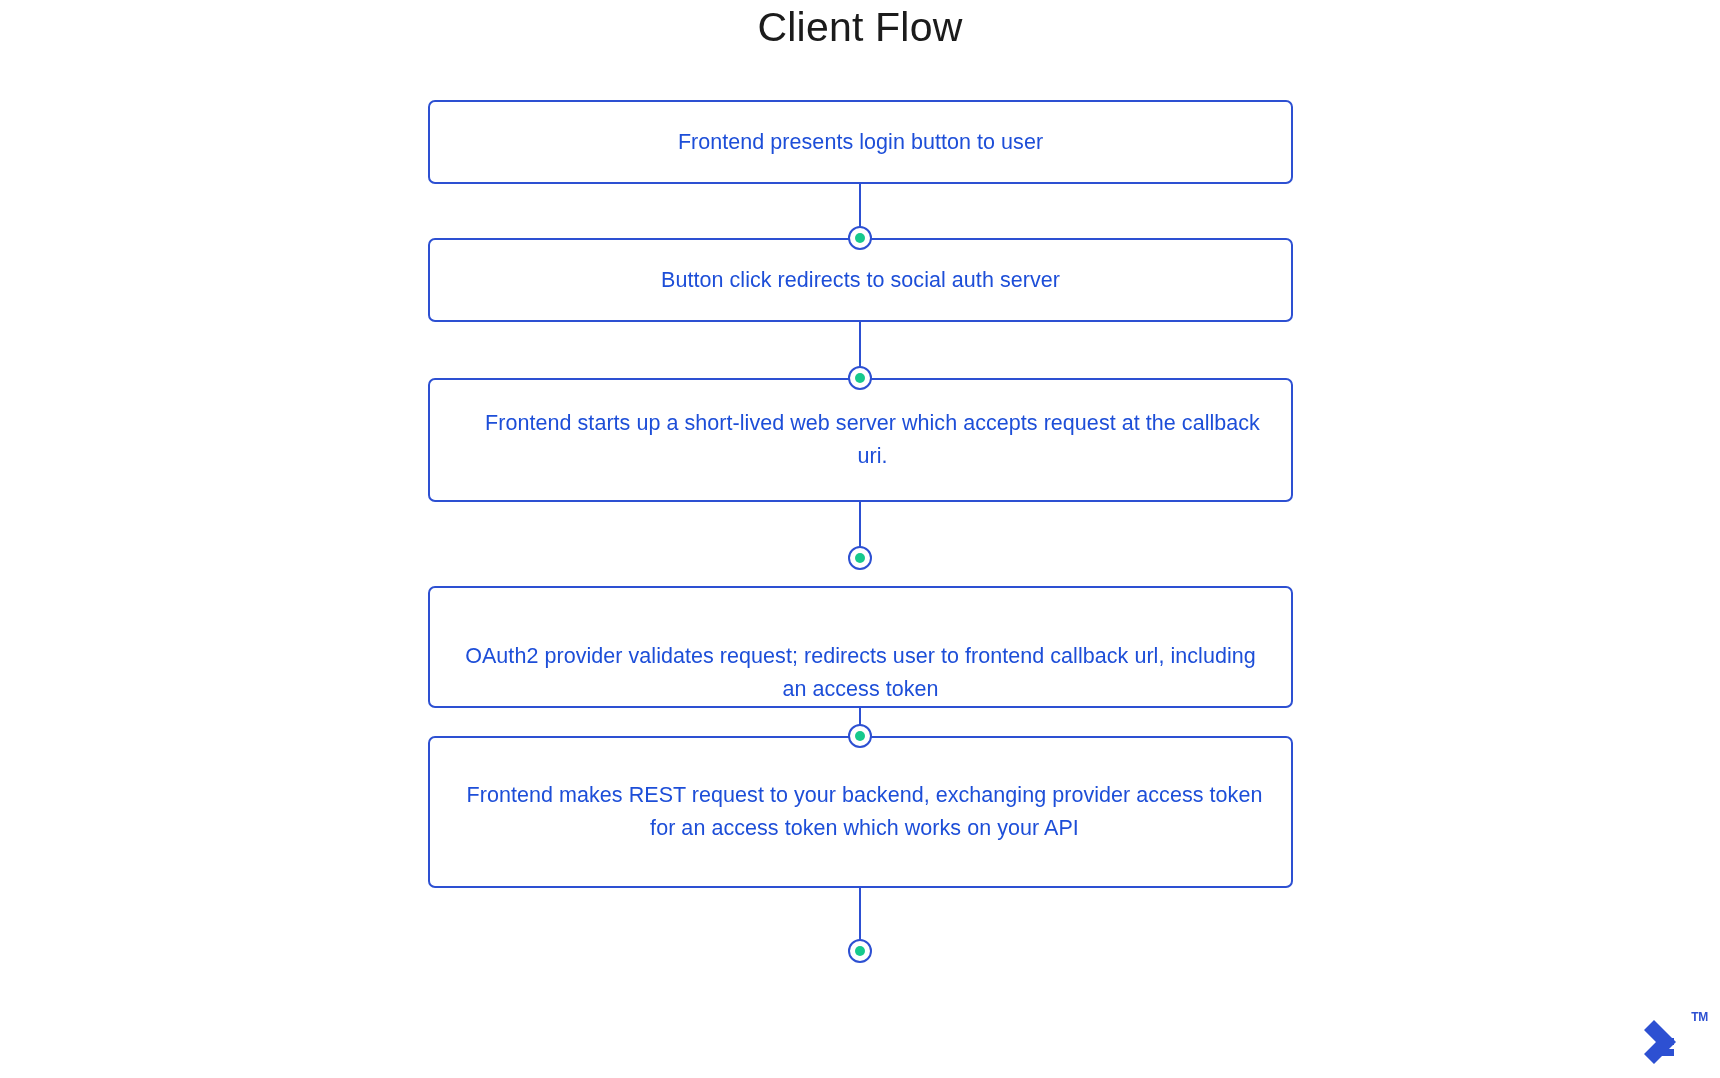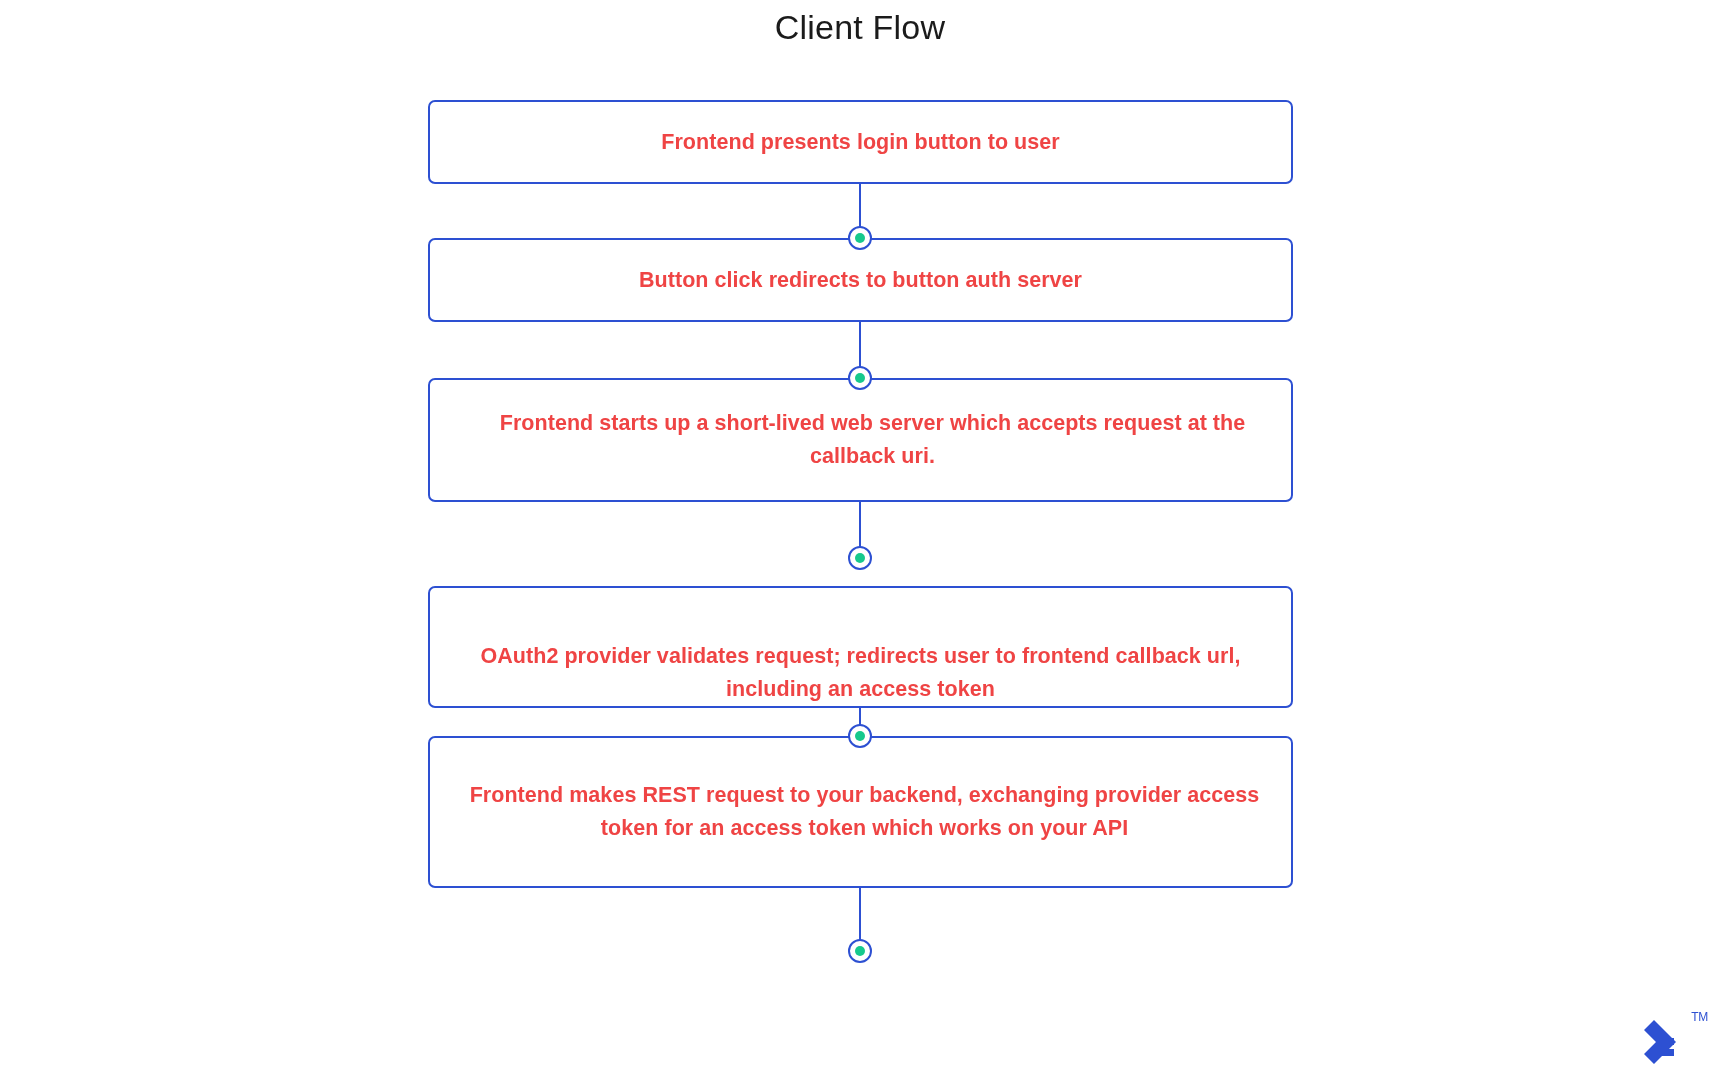--- a/index.html
+++ b/index.html
@@ -15,21 +15,21 @@
     font-family: "Liberation Sans", sans-serif;
     -webkit-font-smoothing: antialiased;
   }
 
   #diagram-title {
     position: absolute;
     top: 0px;
     left: 0;
     width: 1720px;
     text-align: center;
-    font-size: 34px;
+    font-size: 41px;
     font-weight: 300;
     color: #1b1b1b;
     letter-spacing: 0.2px;
     line-height: 54px;
   }
 
   #flow-canvas {
     position: absolute;
     left: 0;
     top: 0;
@@ -46,22 +46,22 @@
     border-radius: 7px;
     background: #ffffff;
     display: flex;
     align-items: center;
     justify-content: center;
     text-align: center;
     z-index: 2;
   }
   .flow-node-label {
     font-size: 21.5px;
-    font-weight: 700;
-    color: #ef4444;
+    font-weight: 400;
+    color: #1d4ed8;
     line-height: 33px;
     padding: 0 26px;
     letter-spacing: 0.05px;
   }
 
   
   .flow-edge {
     position: absolute;
     left: 859px;
     width: 2px;
@@ -110,41 +110,41 @@
     left: 0;
     bottom: 0;
     width: 52px;
     height: 52px;
   }
   #brand-logo .logo-tm {
     position: absolute;
     right: 0px;
     top: 2px;
     font-size: 12px;
-    font-weight: 400;
+    font-weight: 700;
     color: #2d50d2;
     letter-spacing: -0.3px;
   }
 </style>
 </head>
 <body>
 
 <div id="diagram-title">Client Flow</div>
 
 <div id="flow-canvas">
 
   <div class="flow-node" style="top:100px; height:84px;">
     <span class="flow-node-label">Frontend presents login button to user</span>
   </div>
 
   <div class="flow-edge" style="top:184px; height:54px;"></div>
   <div class="flow-marker" style="top:238px;"></div>
 
   <div class="flow-node" style="top:238px; height:84px;">
-    <span class="flow-node-label">Button click redirects to button auth server</span>
+    <span class="flow-node-label">Button click redirects to social auth server</span>
   </div>
 
   <div class="flow-edge" style="top:322px; height:56px;"></div>
   <div class="flow-marker" style="top:378px;"></div>
 
   <div class="flow-node" style="top:378px; height:124px;padding-left:24px;">
     <span class="flow-node-label">Frontend starts up a short-lived web server which accepts request at the callback uri.</span>
   </div>
 
   <div class="flow-edge" style="top:502px; height:56px;"></div>

